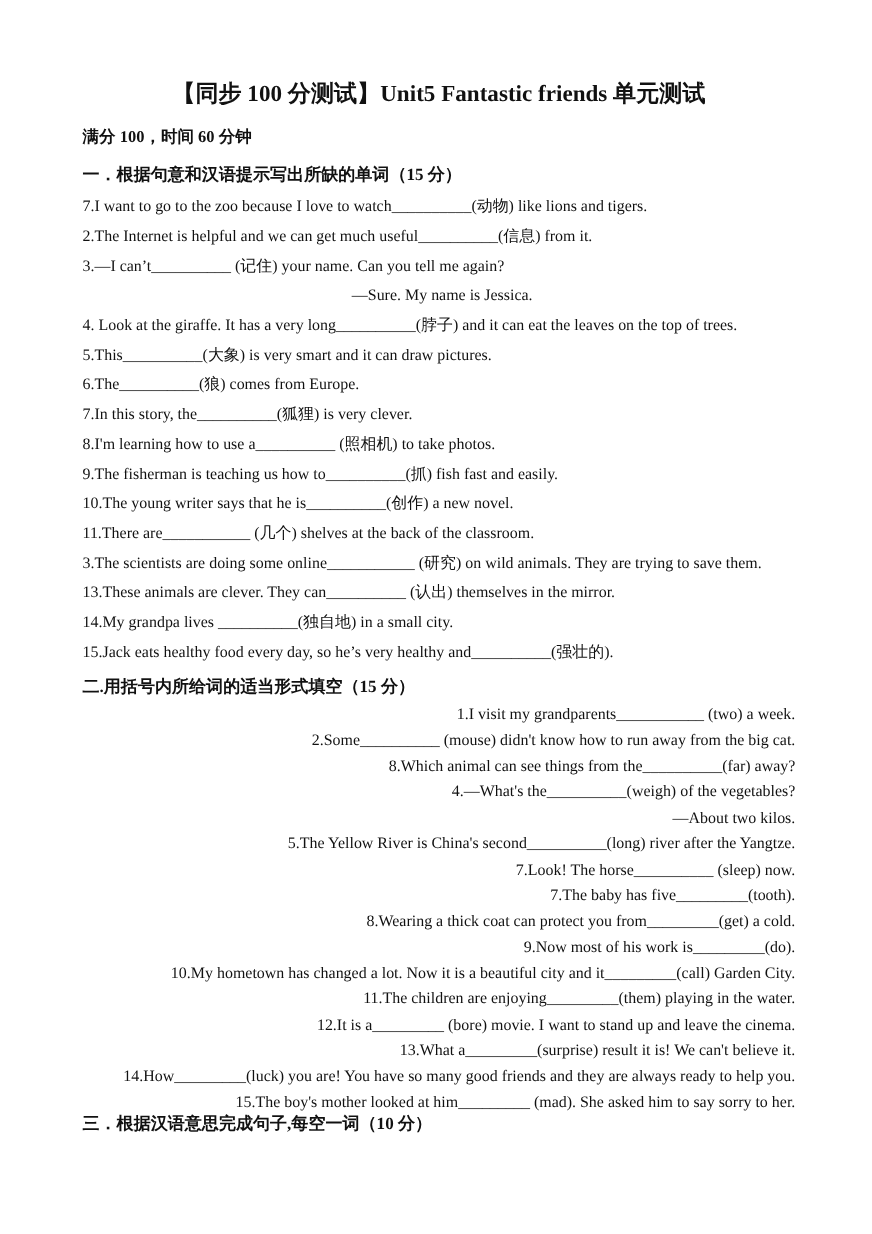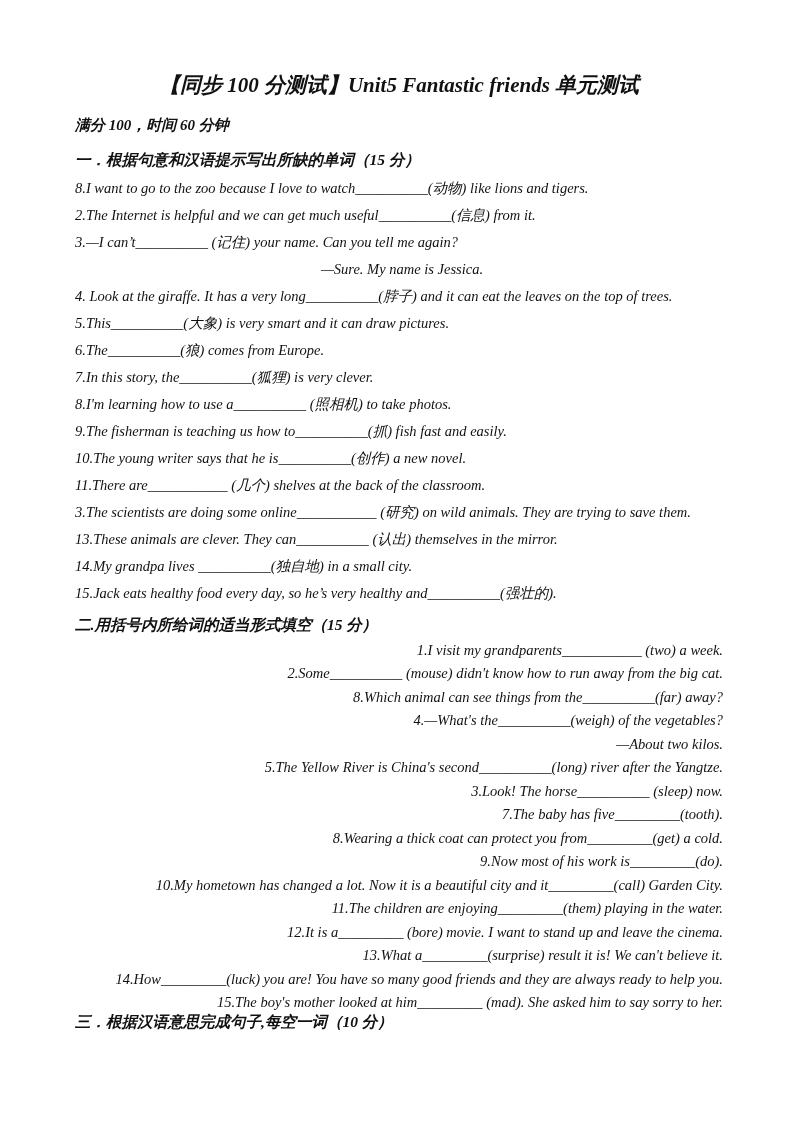--- a/index.html
+++ b/index.html
@@ -7,21 +7,20 @@
     position: relative;
     width: 793px;
     height: 1122px;
     background: #ffffff;
     overflow: hidden;
     color: #111111;
     font-family: "Liberation Serif", serif;
   }
   .content {
     padding: 70px 70px 0 75px;
-    font-style: italic;
   }
   .doc-title {
     margin: 0;
     font-size: 21px;
     font-weight: 700;
     text-align: center;
     line-height: 30px;
     white-space: nowrap;
   }
   .doc-subtitle {
@@ -54,21 +53,21 @@
 <body>
 
 <div class="page">
   <div class="content">
 
     <h1 class="doc-title">【同步 100 分测试】Unit5 Fantastic friends 单元测试</h1>
     <p class="doc-subtitle">满分 100，时间 60 分钟</p>
 
     <div class="sec1">
       <p class="sec-heading h1">一．根据句意和汉语提示写出所缺的单词（15 分）</p>
-      <p class="line">8.I want to go to the zoo because I love to watch__________(动物) like lions and tigers.</p>
+      <p class="line">7.I want to go to the zoo because I love to watch__________(动物) like lions and tigers.</p>
       <p class="line">2.The Internet is helpful and we can get much useful__________(信息) from it.</p>
       <p class="line">3.—I can’t__________ (记住) your name. Can you tell me again?</p>
       <p class="line reply-indent">—Sure. My name is Jessica.</p>
       <p class="line">4. Look at the giraffe. It has a very long__________(脖子) and it can eat the leaves on the top of trees.</p>
       <p class="line">5.This__________(大象) is very smart and it can draw pictures.</p>
       <p class="line">6.The__________(狼) comes from Europe.</p>
       <p class="line">7.In this story, the__________(狐狸) is very clever.</p>
       <p class="line">8.I'm learning how to use a__________ (照相机) to take photos.</p>
       <p class="line">9.The fisherman is teaching us how to__________(抓) fish fast and easily.</p>
       <p class="line">10.The young writer says that he is__________(创作) a new novel.</p>
@@ -80,21 +79,21 @@
     </div>
 
     <div class="sec2">
       <p class="sec-heading h2">二.用括号内所给词的适当形式填空（15 分）</p>
       <p class="line">1.I visit my grandparents___________ (two) a week.</p>
       <p class="line">2.Some__________ (mouse) didn't know how to run away from the big cat.</p>
       <p class="line">8.Which animal can see things from the__________(far) away?</p>
       <p class="line">4.—What's the__________(weigh) of the vegetables?</p>
       <p class="line">—About two kilos.</p>
       <p class="line">5.The Yellow River is China's second__________(long) river after the Yangtze.</p>
-      <p class="line">3.Look! The horse__________ (sleep) now.</p>
+      <p class="line">7.Look! The horse__________ (sleep) now.</p>
       <p class="line">7.The baby has five_________(tooth).</p>
       <p class="line">8.Wearing a thick coat can protect you from_________(get) a cold.</p>
       <p class="line">9.Now most of his work is_________(do).</p>
       <p class="line">10.My hometown has changed a lot. Now it is a beautiful city and it_________(call) Garden City.</p>
       <p class="line">11.The children are enjoying_________(them) playing in the water.</p>
       <p class="line">12.It is a_________ (bore) movie. I want to stand up and leave the cinema.</p>
       <p class="line">13.What a_________(surprise) result it is! We can't believe it.</p>
       <p class="line">14.How_________(luck) you are! You have so many good friends and they are always ready to help you.</p>
       <p class="line">15.The boy's mother looked at him_________ (mad). She asked him to say sorry to her.</p>
     </div>

